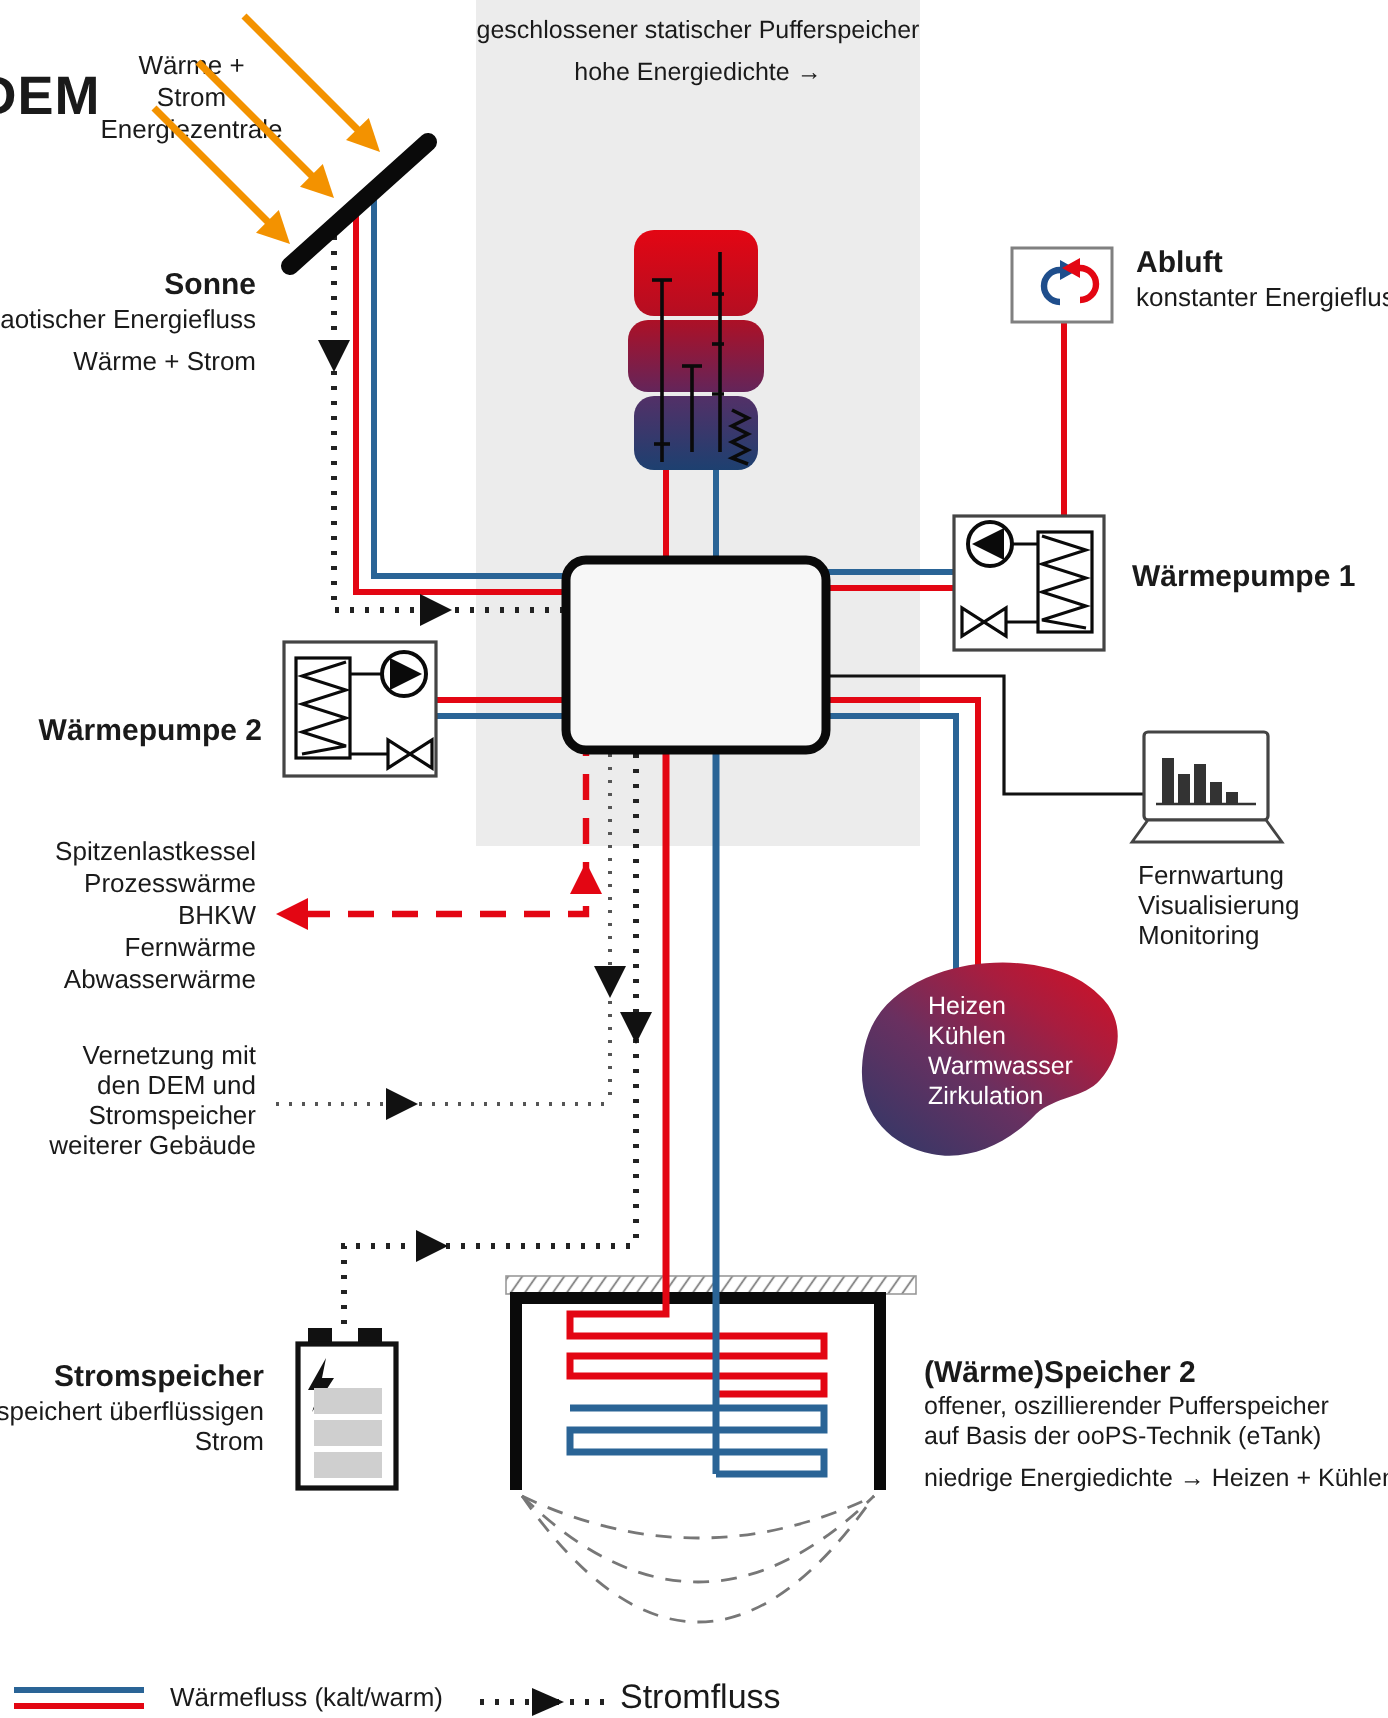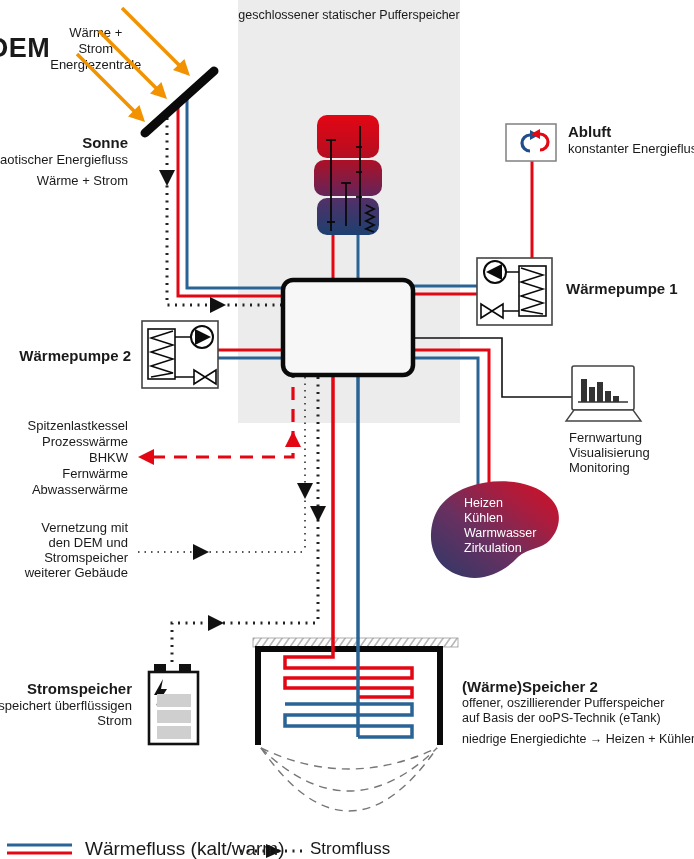--- a/index.html
+++ b/index.html
@@ -7,32 +7,32 @@
          font-family:"Liberation Sans",sans-serif;color:#1a1a1a;overflow:hidden;}
   #diagram-svg{position:absolute;left:0;top:0;}
   .lbl{position:absolute;font-size:13px;line-height:15px;white-space:nowrap;}
   .lbl.right{text-align:right;}
   .bold{font-weight:bold;font-size:15px;line-height:19px;}
   .gap{height:6px;}
   .t-speicher1{left:238px;top:8px;width:222px;text-align:center;font-size:12.5px;}
   .t-sonne{right:566px;top:133px;}
   .t-abluft{left:568px;top:122px;}
   .t-wp1{left:566px;top:279px;}
-  .t-wp2{right:563px;top:346px;}
+  .t-wp2{right:563px;top:356px;}
   .t-quellen{right:566px;top:418px;line-height:16px;}
   .t-vernetzung{right:566px;top:520px;}
   .t-monitoring{left:569px;top:430px;}
   .t-blob{left:464px;top:496px;color:#fff;font-size:12.5px;line-height:15px;}
   .t-strom{right:562px;top:679px;}
   .t-speicher2{left:462px;top:677px;font-size:12.5px;}
   .t-dem{left:283px;top:280px;width:130px;height:95px;display:flex;flex-direction:row;
          justify-content:center;align-items:center;text-align:center;}
   .t-dem .big{font-weight:bold;font-size:27px;line-height:30px;letter-spacing:.5px;}
   .t-dem .sub{font-size:13px;line-height:16px;margin-top:3px;}
-  .t-legend1{left:85px;top:841px;font-size:19px;}
+  .t-legend1{left:85px;top:841px;font-size:13px;}
   .t-legend2{left:310px;top:841px;font-size:17px;}
 </style>
 </head>
 <body>
 
 <div id="stage">
 
 <svg id="diagram-svg" width="694" height="859" viewBox="0 0 694 859">
   <defs>
     <linearGradient id="tg1" x1="0" y1="0" x2="0" y2="1">
@@ -208,20 +208,21 @@
     <line x1="7" y1="845" x2="72" y2="845" stroke="#2a6496" stroke-width="3"></line>
     <line x1="7" y1="853" x2="72" y2="853" stroke="#e30613" stroke-width="3"></line>
     <path d="M240,851 H307" fill="none" stroke="#222" stroke-width="3" stroke-dasharray="2 5.5"></path>
     <polygon points="266,844 266,858 282,851" fill="#111"></polygon>
   </g>
 </svg>
 
 <div class="lbl t-speicher1">
   <div>geschlossener statischer Pufferspeicher</div>
   <div class="gap"></div>
+  <div>hohe Energiedichte →</div>
 </div>
 
 <div class="lbl right t-sonne">
   <div class="bold">Sonne</div>
   <div>chaotischer Energiefluss</div>
   <div class="gap"></div>
   <div>Wärme + Strom</div>
 </div>
 
 <div class="lbl t-abluft">

